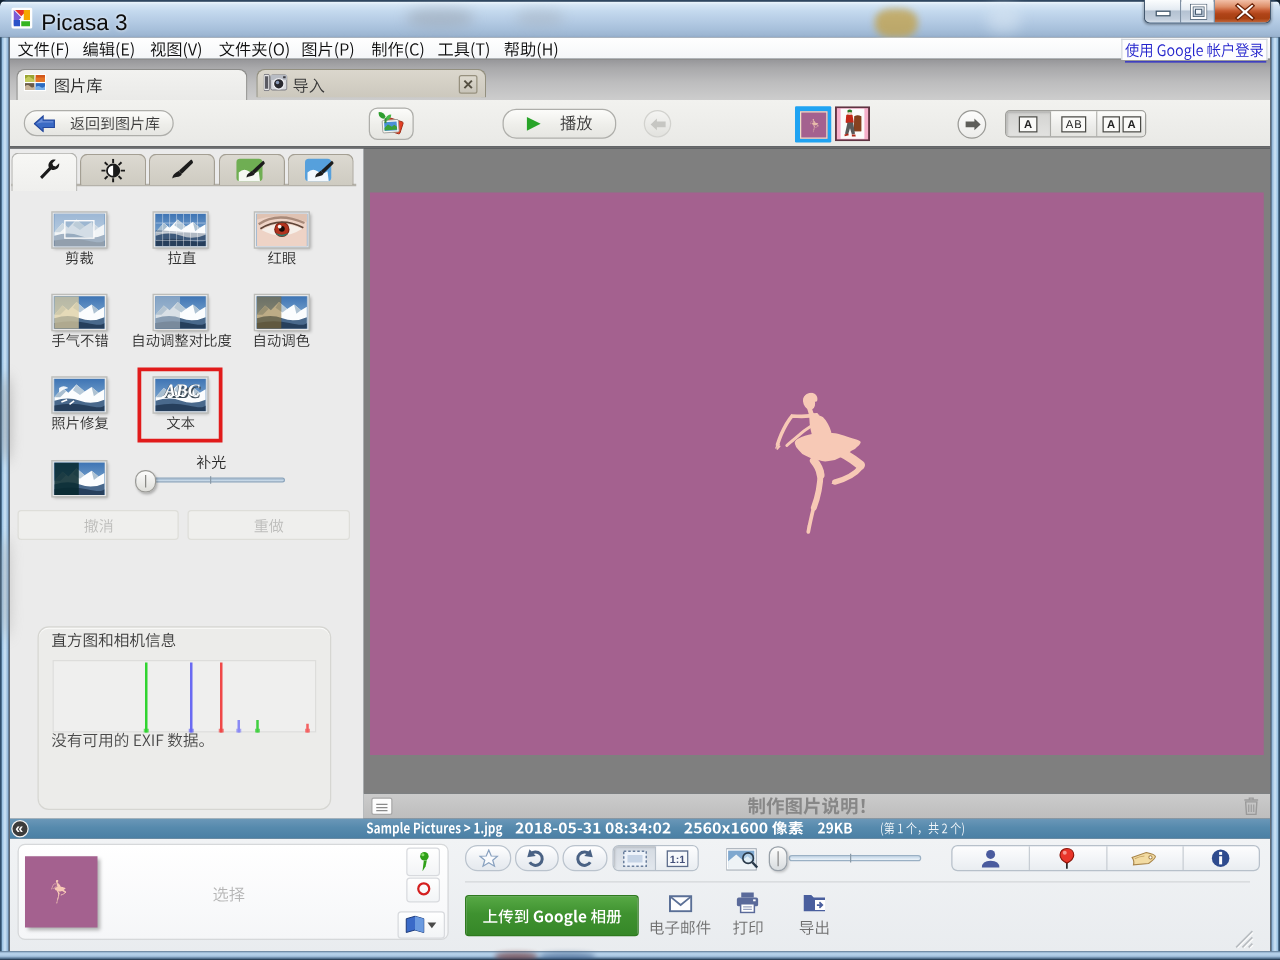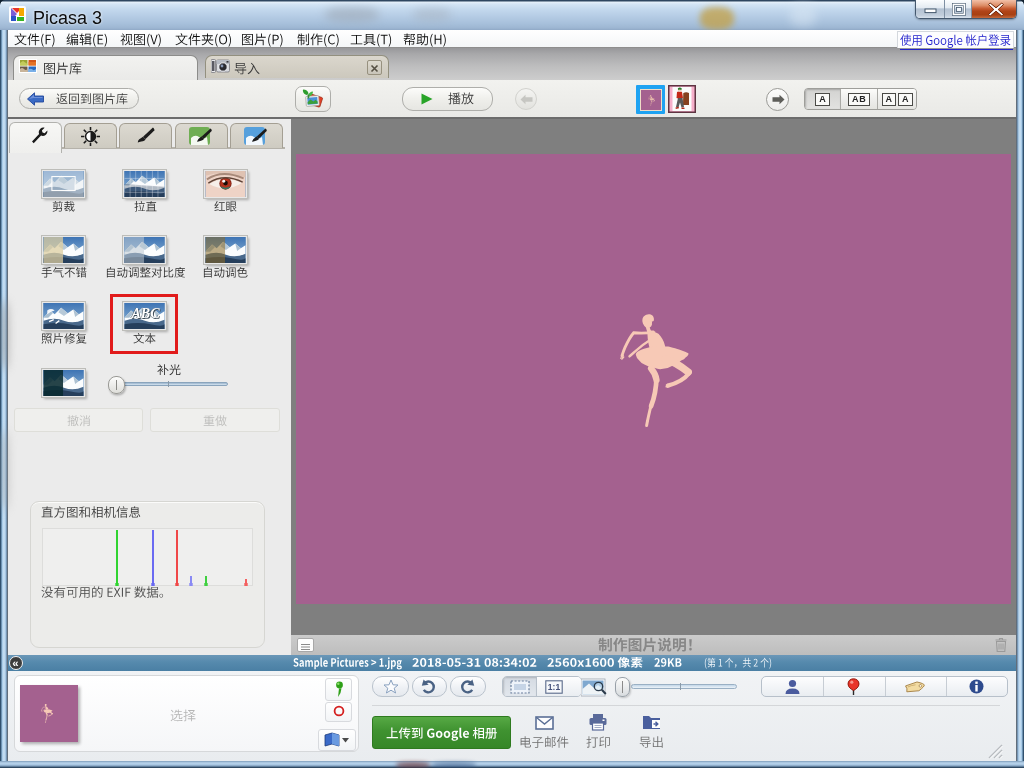--- a/index.html
+++ b/index.html
@@ -172,21 +172,21 @@
       <path d="M10 13 l4.5 0 l1.5 9 l-2.5 0.5 l-1.5 -5 l-1.5 5 l-2.5 -0.5 Z" fill="#5a5a5a"></path>
       <circle cx="11.8" cy="5" r="2" fill="#e8d0c0"></circle>
       <path d="M9.8 3.5 q2 -1.8 4 0 l-0.5 1.5 q-1.5 -1 -3 0 Z" fill="#2a7a2a"></path>
       <path d="M7.5 22.5 l3 -0.8 l0.5 1.5 l-3.2 0.8 Z M13.5 22.5 l2.8 0 l0.3 1.6 l-3.1 0 Z" fill="#b02818"></path>
     </svg>
     <div class="ab" style="left:804px;top:88px;width:113px;height:22px;border:1px solid #9e9e9a;border-radius:4px;overflow:hidden;display:flex">
       <div style="width:36px;background:linear-gradient(180deg,#d3d3d1,#e2e2e0);box-shadow:inset 1px 1px 2px rgba(0,0,0,.22);border-right:1px solid #aaaaa6;display:flex;align-items:center;justify-content:center">
         <span style="display:inline-block;border:1px solid #4a4a46;background:#fafaf8;font-size:9px;font-weight:bold;color:#222;line-height:11px;padding:0 3px;vertical-align:middle">A</span>
       </div>
       <div style="width:37px;background:linear-gradient(180deg,#fcfcfa,#ececea 60%,#e4e4e0);border-right:1px solid #aaaaa6;display:flex;align-items:center;justify-content:center">
-        <span style="display:inline-block;border:1px solid #4a4a46;background:#fafaf8;font-size:9px;font-weight:bold;color:#222;line-height:11px;padding:0 3px;vertical-align:middle">A B</span>
+        <span style="display:inline-block;border:1px solid #4a4a46;background:#fafaf8;font-size:9px;font-weight:normal;color:#222;line-height:11px;padding:0 3px;vertical-align:middle">A B</span>
       </div>
       <div style="flex:1;background:linear-gradient(180deg,#fcfcfa,#ececea 60%,#e4e4e0);display:flex;align-items:center;justify-content:center">
         <span style="display:inline-block;border:1px solid #4a4a46;background:#fafaf8;font-size:9px;font-weight:bold;color:#222;line-height:11px;padding:0 3px;vertical-align:middle">A</span>
         <span style="width:2px"></span>
         <span style="display:inline-block;border:1px solid #4a4a46;background:#fafaf8;font-size:9px;font-weight:bold;color:#222;line-height:11px;padding:0 3px;vertical-align:middle">A</span>
       </div>
     </div>
     <div class="ab" id="sidebar"></div>
     <div class="ab" id="stabshadow"></div>
     <div class="stab" style="left:64px"></div>
@@ -479,21 +479,21 @@
     <div class="bbtn" style="left:412px;top:676px;width:35px;height:21px"></div>
     <svg class="ab" style="left:421px;top:679px" width="16" height="15" viewBox="0 0 16 15">
       <path d="M3.2 4.5 A5.4 5.4 0 1 1 2.8 10.8" fill="none" stroke="#4a6284" stroke-width="2.4"></path>
       <path d="M7.6 5.8 L0.8 6.8 L2.6 0.4 Z" fill="#4a6284"></path>
     </svg>
     <div class="bbtn" style="left:450px;top:676px;width:36px;height:21px"></div>
     <svg class="ab" style="left:459px;top:679px" width="16" height="15" viewBox="0 0 16 15">
       <path d="M12.8 4.5 A5.4 5.4 0 1 0 13.2 10.8" fill="none" stroke="#4a6284" stroke-width="2.4"></path>
       <path d="M8.4 5.8 L15.2 6.8 L13.4 0.4 Z" fill="#4a6284"></path>
     </svg>
-    <div class="ab" style="left:502px;top:676px;width:80px;height:21px;border:1px solid #b7c0ca;border-radius:5px;overflow:hidden;display:flex">
+    <div class="ab" style="left:490px;top:676px;width:69px;height:21px;border:1px solid #b7c0ca;border-radius:5px;overflow:hidden;display:flex">
       <div style="width:34px;background:linear-gradient(180deg,#d4dae2,#e2e7ed);box-shadow:inset 1px 1px 2px rgba(0,0,0,.18);border-right:1px solid #b7c0ca;position:relative">
         <svg style="position:absolute;left:7px;top:3px" width="20" height="14" viewBox="0 0 20 14">
           <rect x="1" y="1" width="18" height="12" fill="#eef3fa" stroke="#6a7f9d" stroke-width="1.2" stroke-dasharray="2 1.6"></rect>
           <rect x="4" y="4" width="12" height="6" fill="#c6d4e6"></rect>
         </svg>
       </div>
       <div style="flex:1;background:linear-gradient(180deg,#fdfdfe,#e9edf1);position:relative">
         <svg style="position:absolute;left:8px;top:3px" width="18" height="14" viewBox="0 0 18 14">
           <rect x="0.8" y="0.8" width="16.4" height="12.4" fill="#f6f8fb" stroke="#5a6a8a" stroke-width="1.1"></rect>
           <text x="9" y="10" text-anchor="middle" font-size="8.5" font-weight="bold" fill="#44507a" font-family="Liberation Sans,sans-serif">1:1</text>

